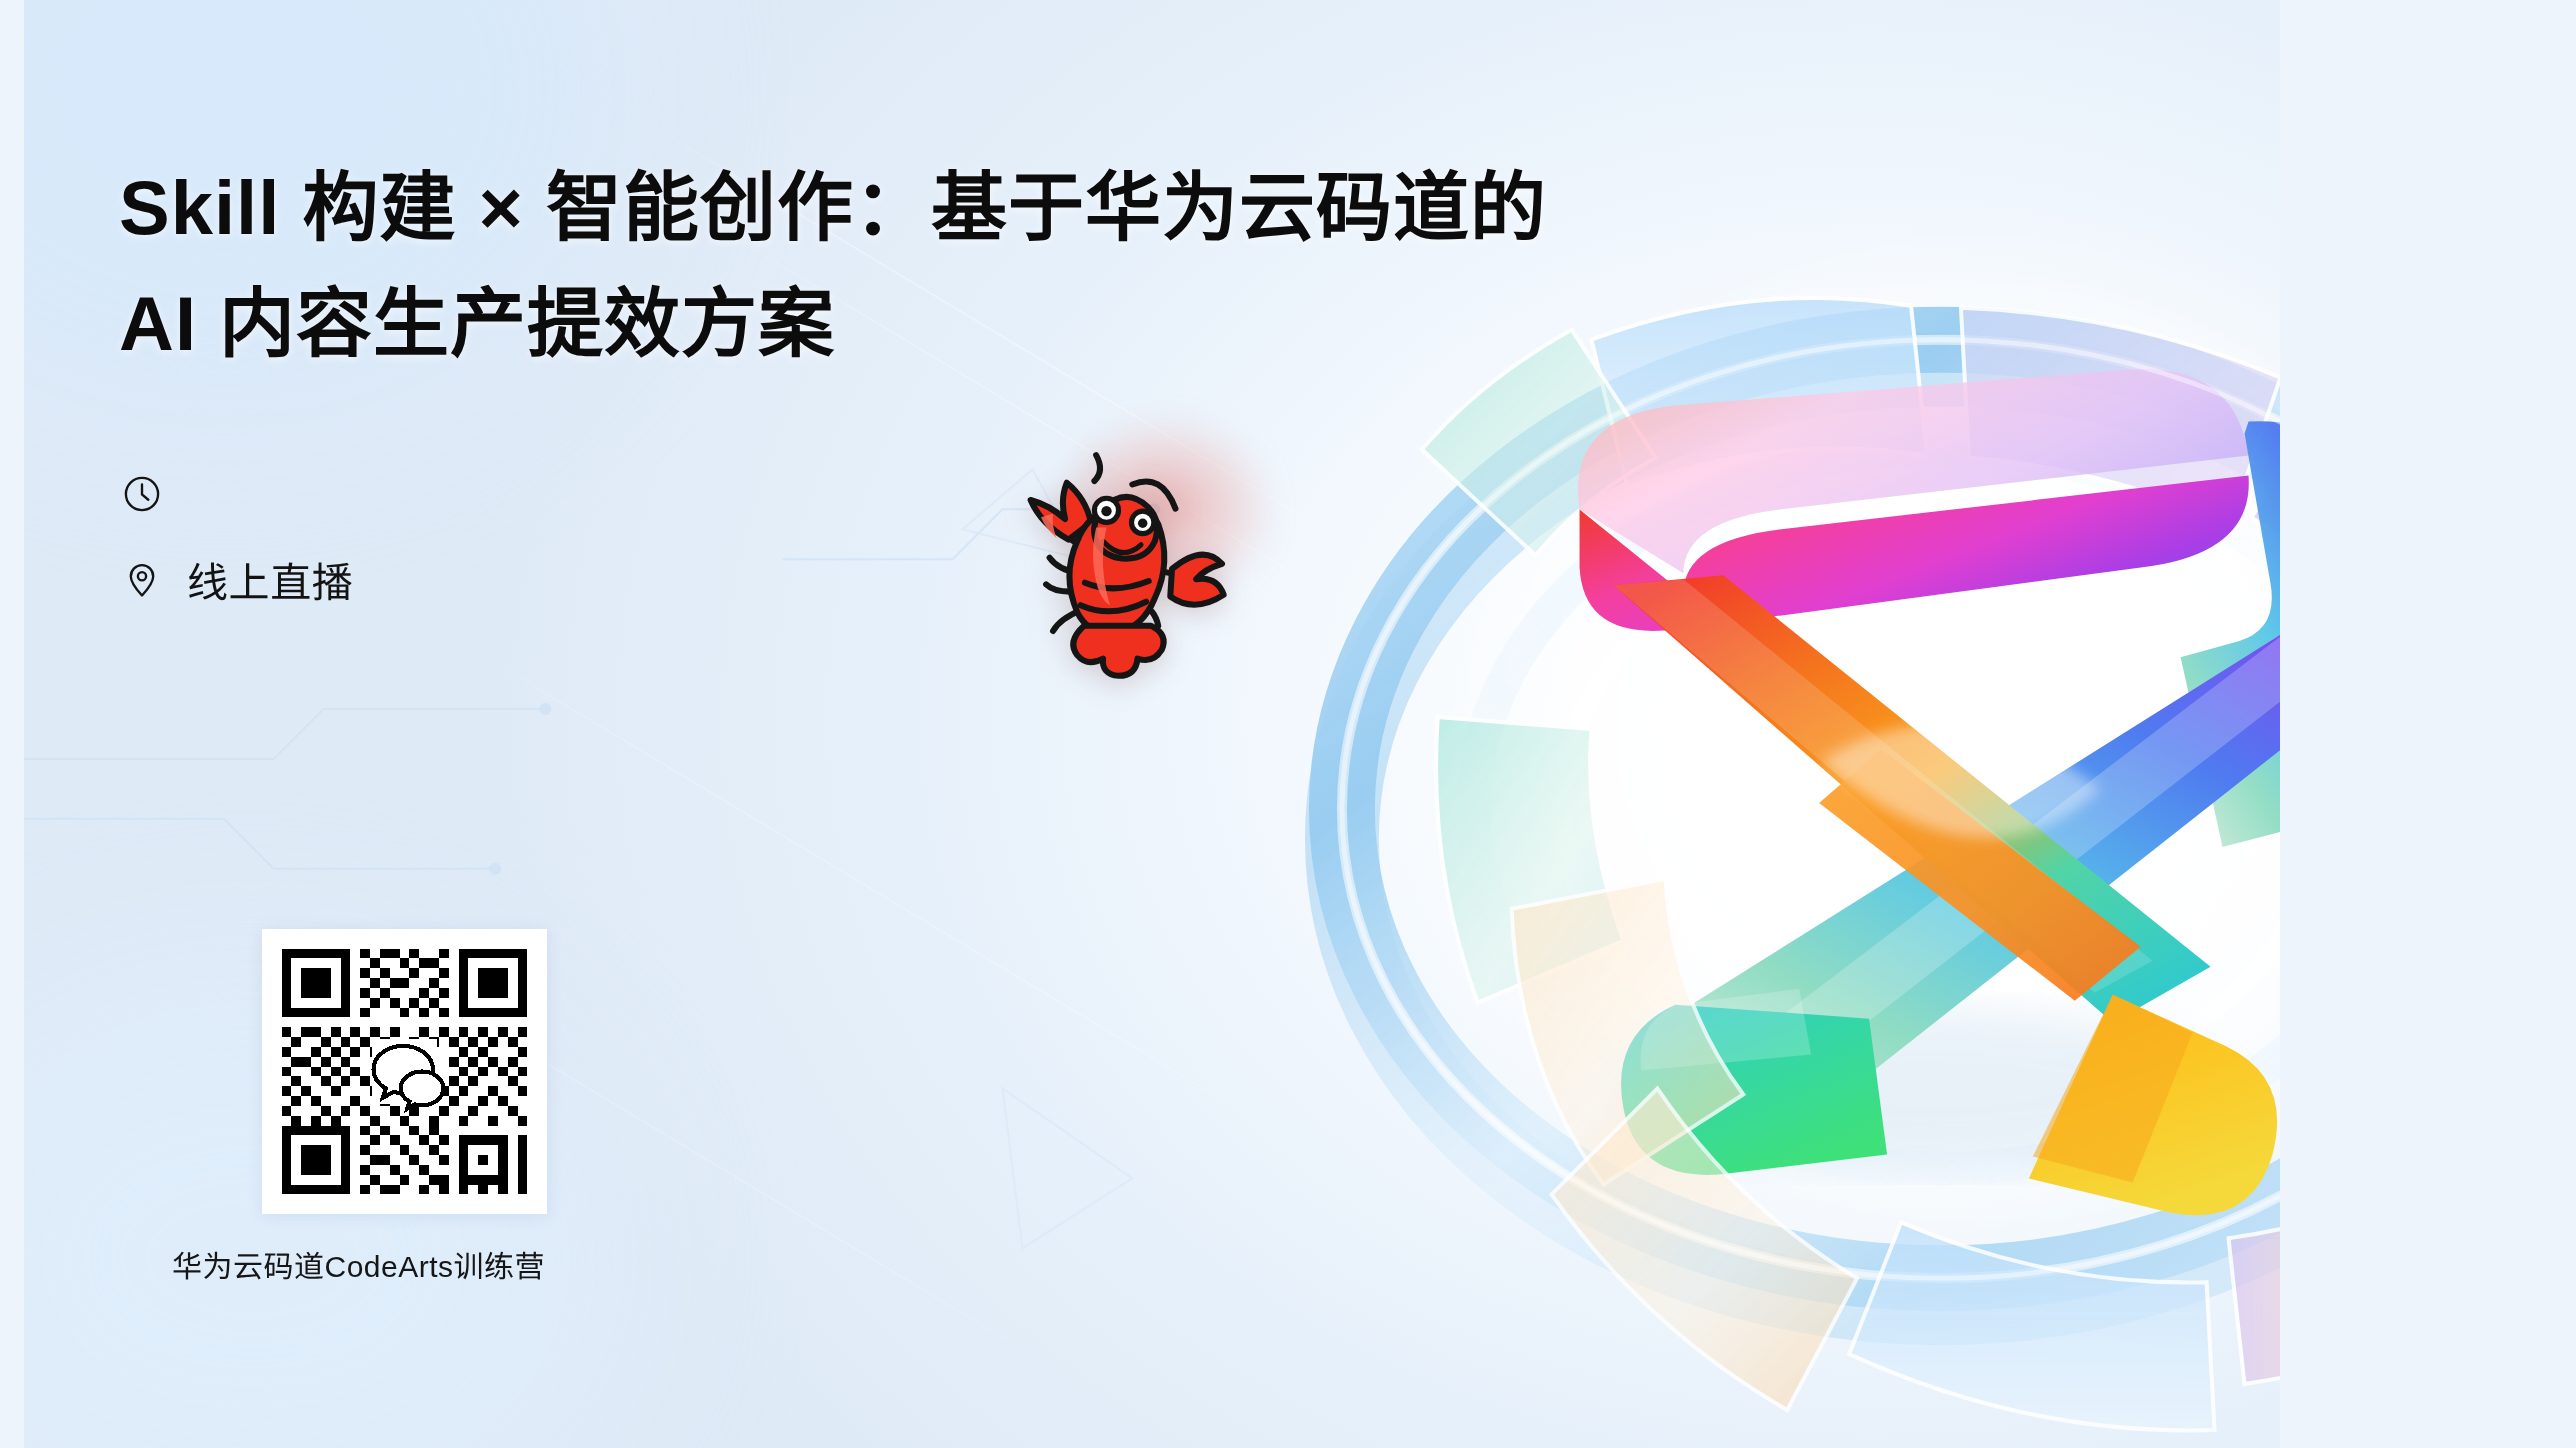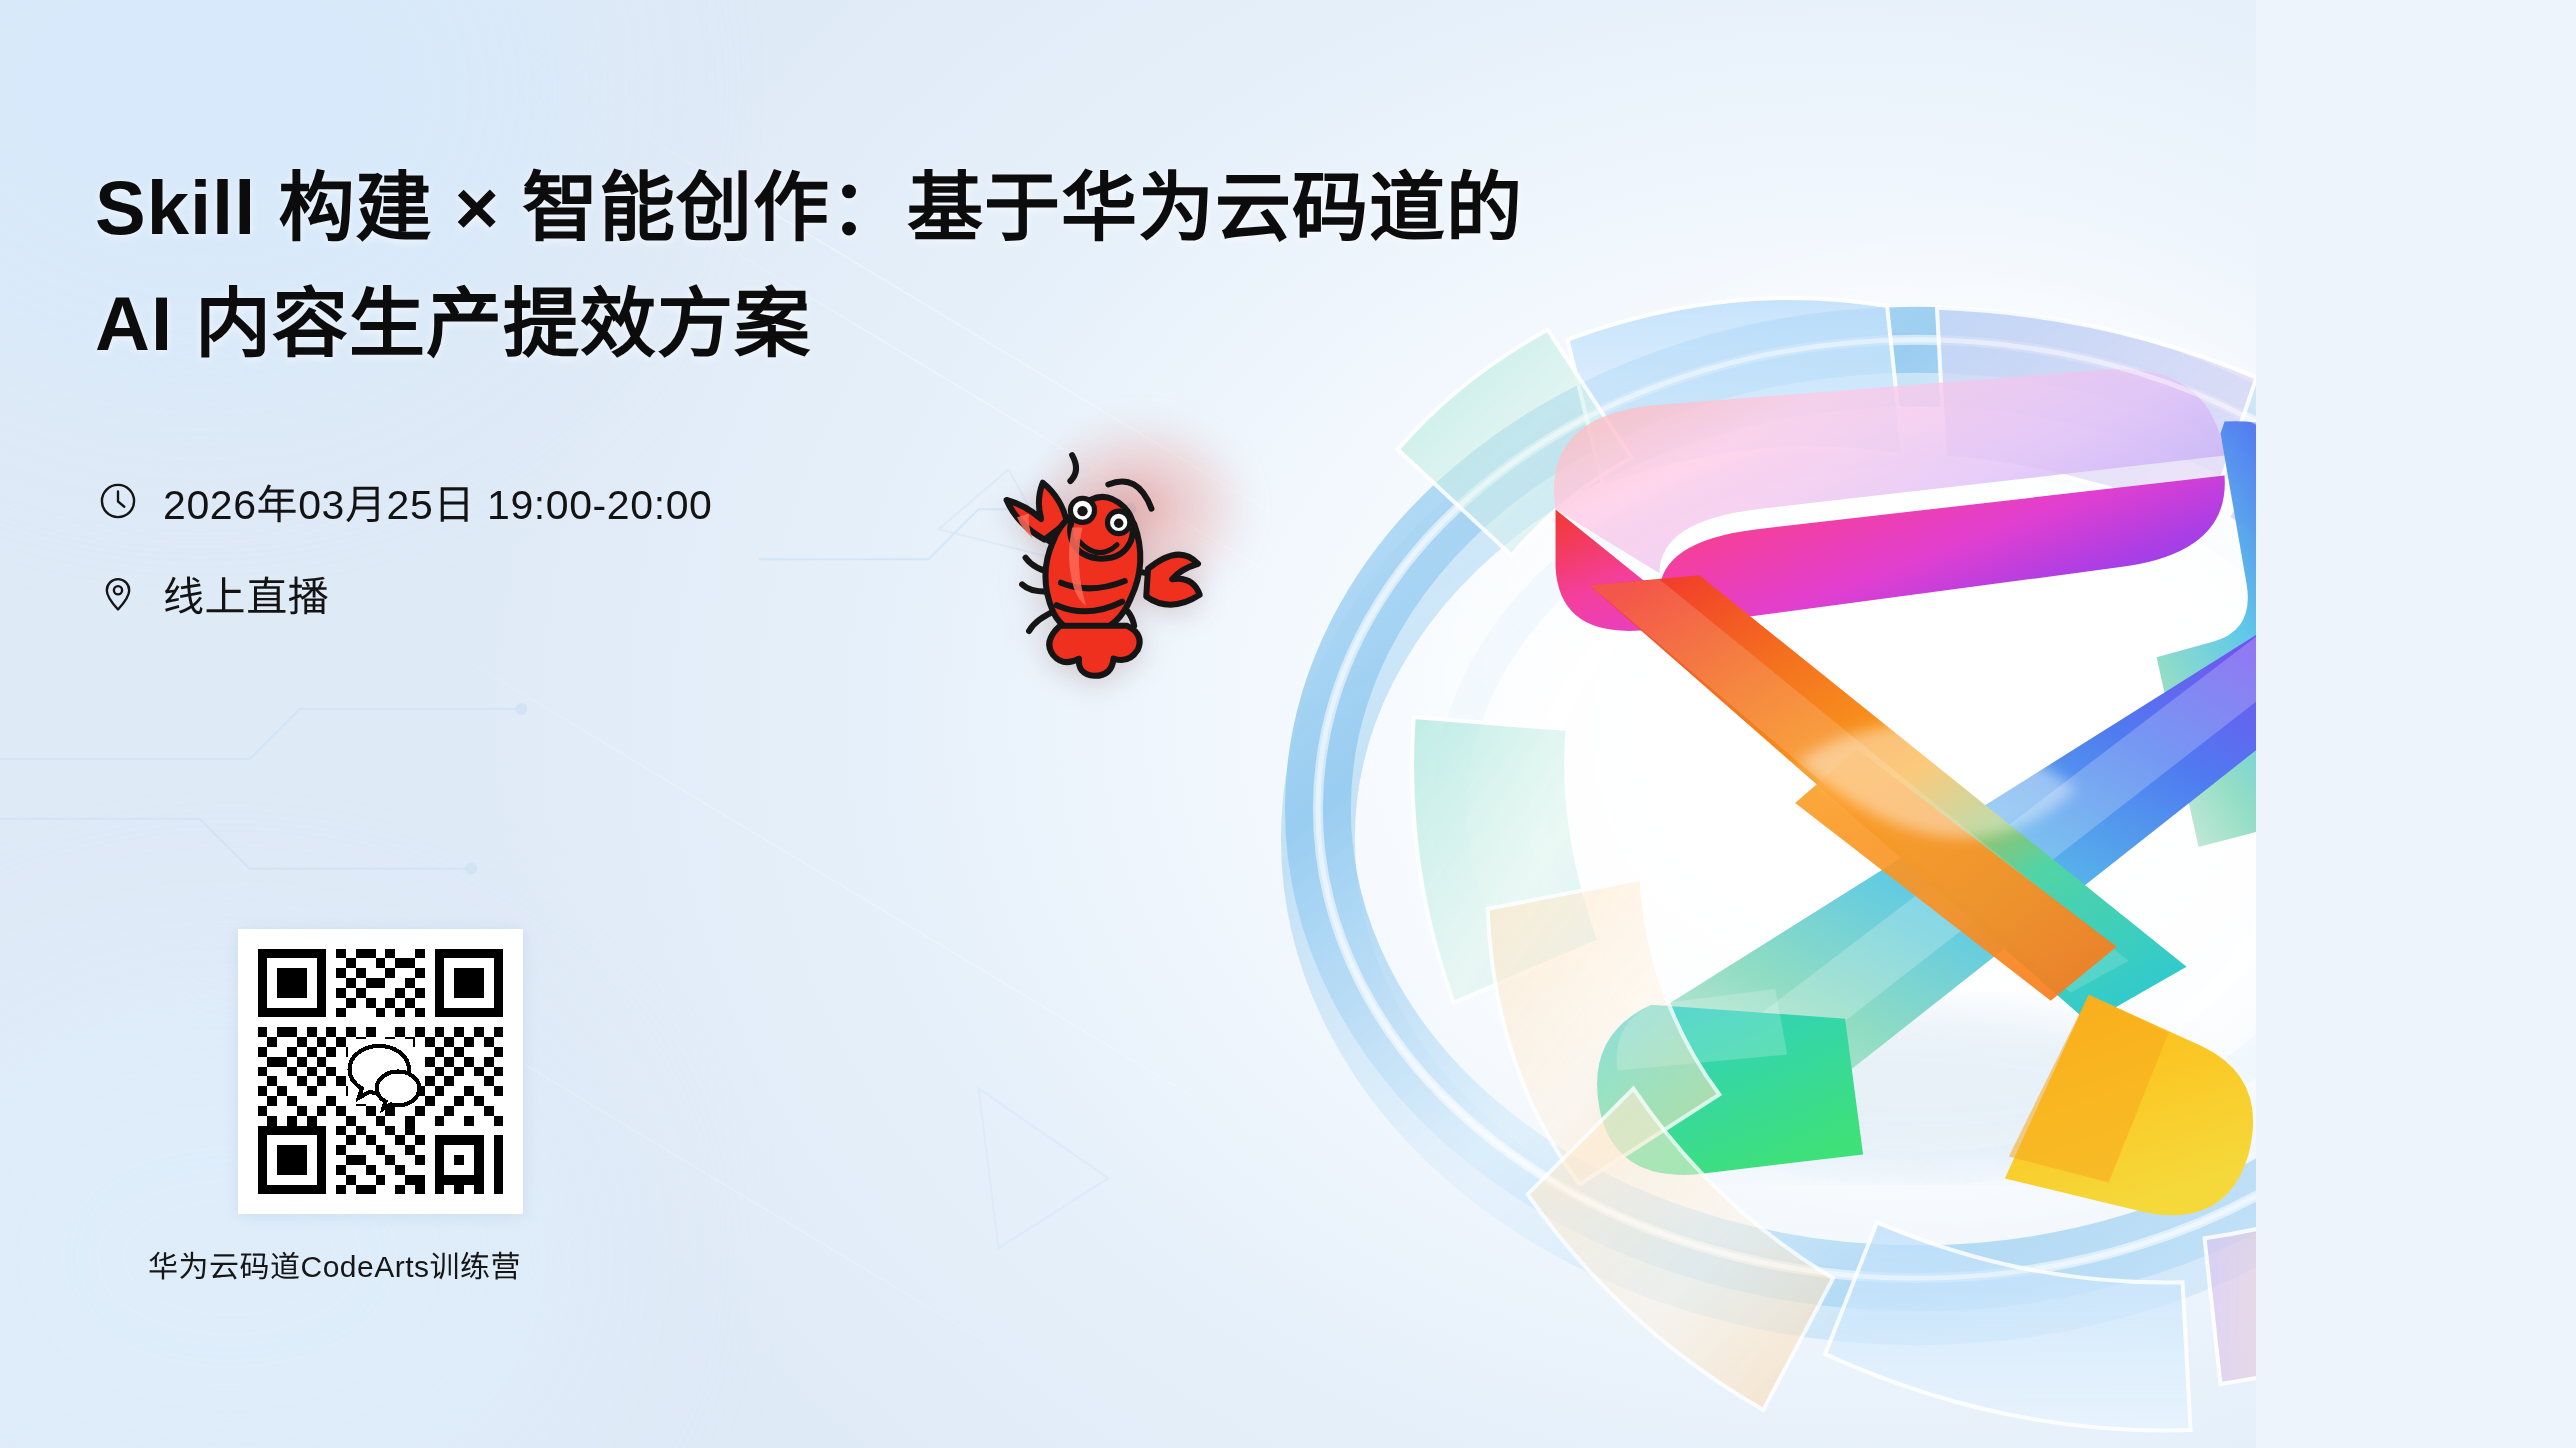--- a/index.html
+++ b/index.html
@@ -10,20 +10,21 @@
     overflow:hidden;
     background:#eef4fb;
   }
   #banner{
     position:relative;
     width:2256px;height:1449px;
     overflow:hidden;
     background:
       radial-gradient(ellipse 1398px 1098px at 1847px 719px, #ffffff 0%, #f4f9fe 38%, #e6f0fa 70%, #dfeaf7 100%),
       linear-gradient(120deg,#e7f2fb 0%,#eef5fc 22%,#f7fbfe 48%,#e9f2fb 72%,#e2edf8 100%);
+    margin-left: 24px;
   }
   
   .bg-layer{position:absolute;inset:0;pointer-events:none;}
   .diag-line{
     position:absolute;height:1px;
     background:linear-gradient(90deg,rgba(255,255,255,0) 0%,rgba(255,255,255,.85) 25%,rgba(255,255,255,.9) 70%,rgba(255,255,255,0) 100%);
     transform-origin:left center;
   }
   .soft-glow{
     position:absolute;border-radius:50%;
@@ -307,21 +308,20 @@
     <div class="title">AI 内容生产提效方案</div>
 
     <div class="meta">
       <div class="meta-row">
         <span class="meta-icon">
           <svg width="42" height="42" viewBox="0 0 24 24" fill="none" stroke="#141414" stroke-width="1.35">
             <circle cx="12" cy="12" r="9.2"></circle>
             <path d="M12 6.6 V12.3 L15.6 15.3" stroke-linecap="round"></path>
           </svg>
         </span>
-        <span class="meta-text">2026年03月25日  19:00-20:00</span>
       </div>
       <div class="meta-row">
         <span class="meta-icon">
           <svg width="42" height="42" viewBox="0 0 24 24" fill="none" stroke="#141414" stroke-width="1.35">
             <path d="M12 21.4c4.2-4.6 6.4-8 6.4-10.9A6.4 6.4 0 0 0 5.6 10.5c0 2.9 2.2 6.3 6.4 10.9z" stroke-linejoin="round"></path>
             <circle cx="12" cy="10.4" r="2.35"></circle>
           </svg>
         </span>
         <span class="meta-text">线上直播</span>
       </div>

